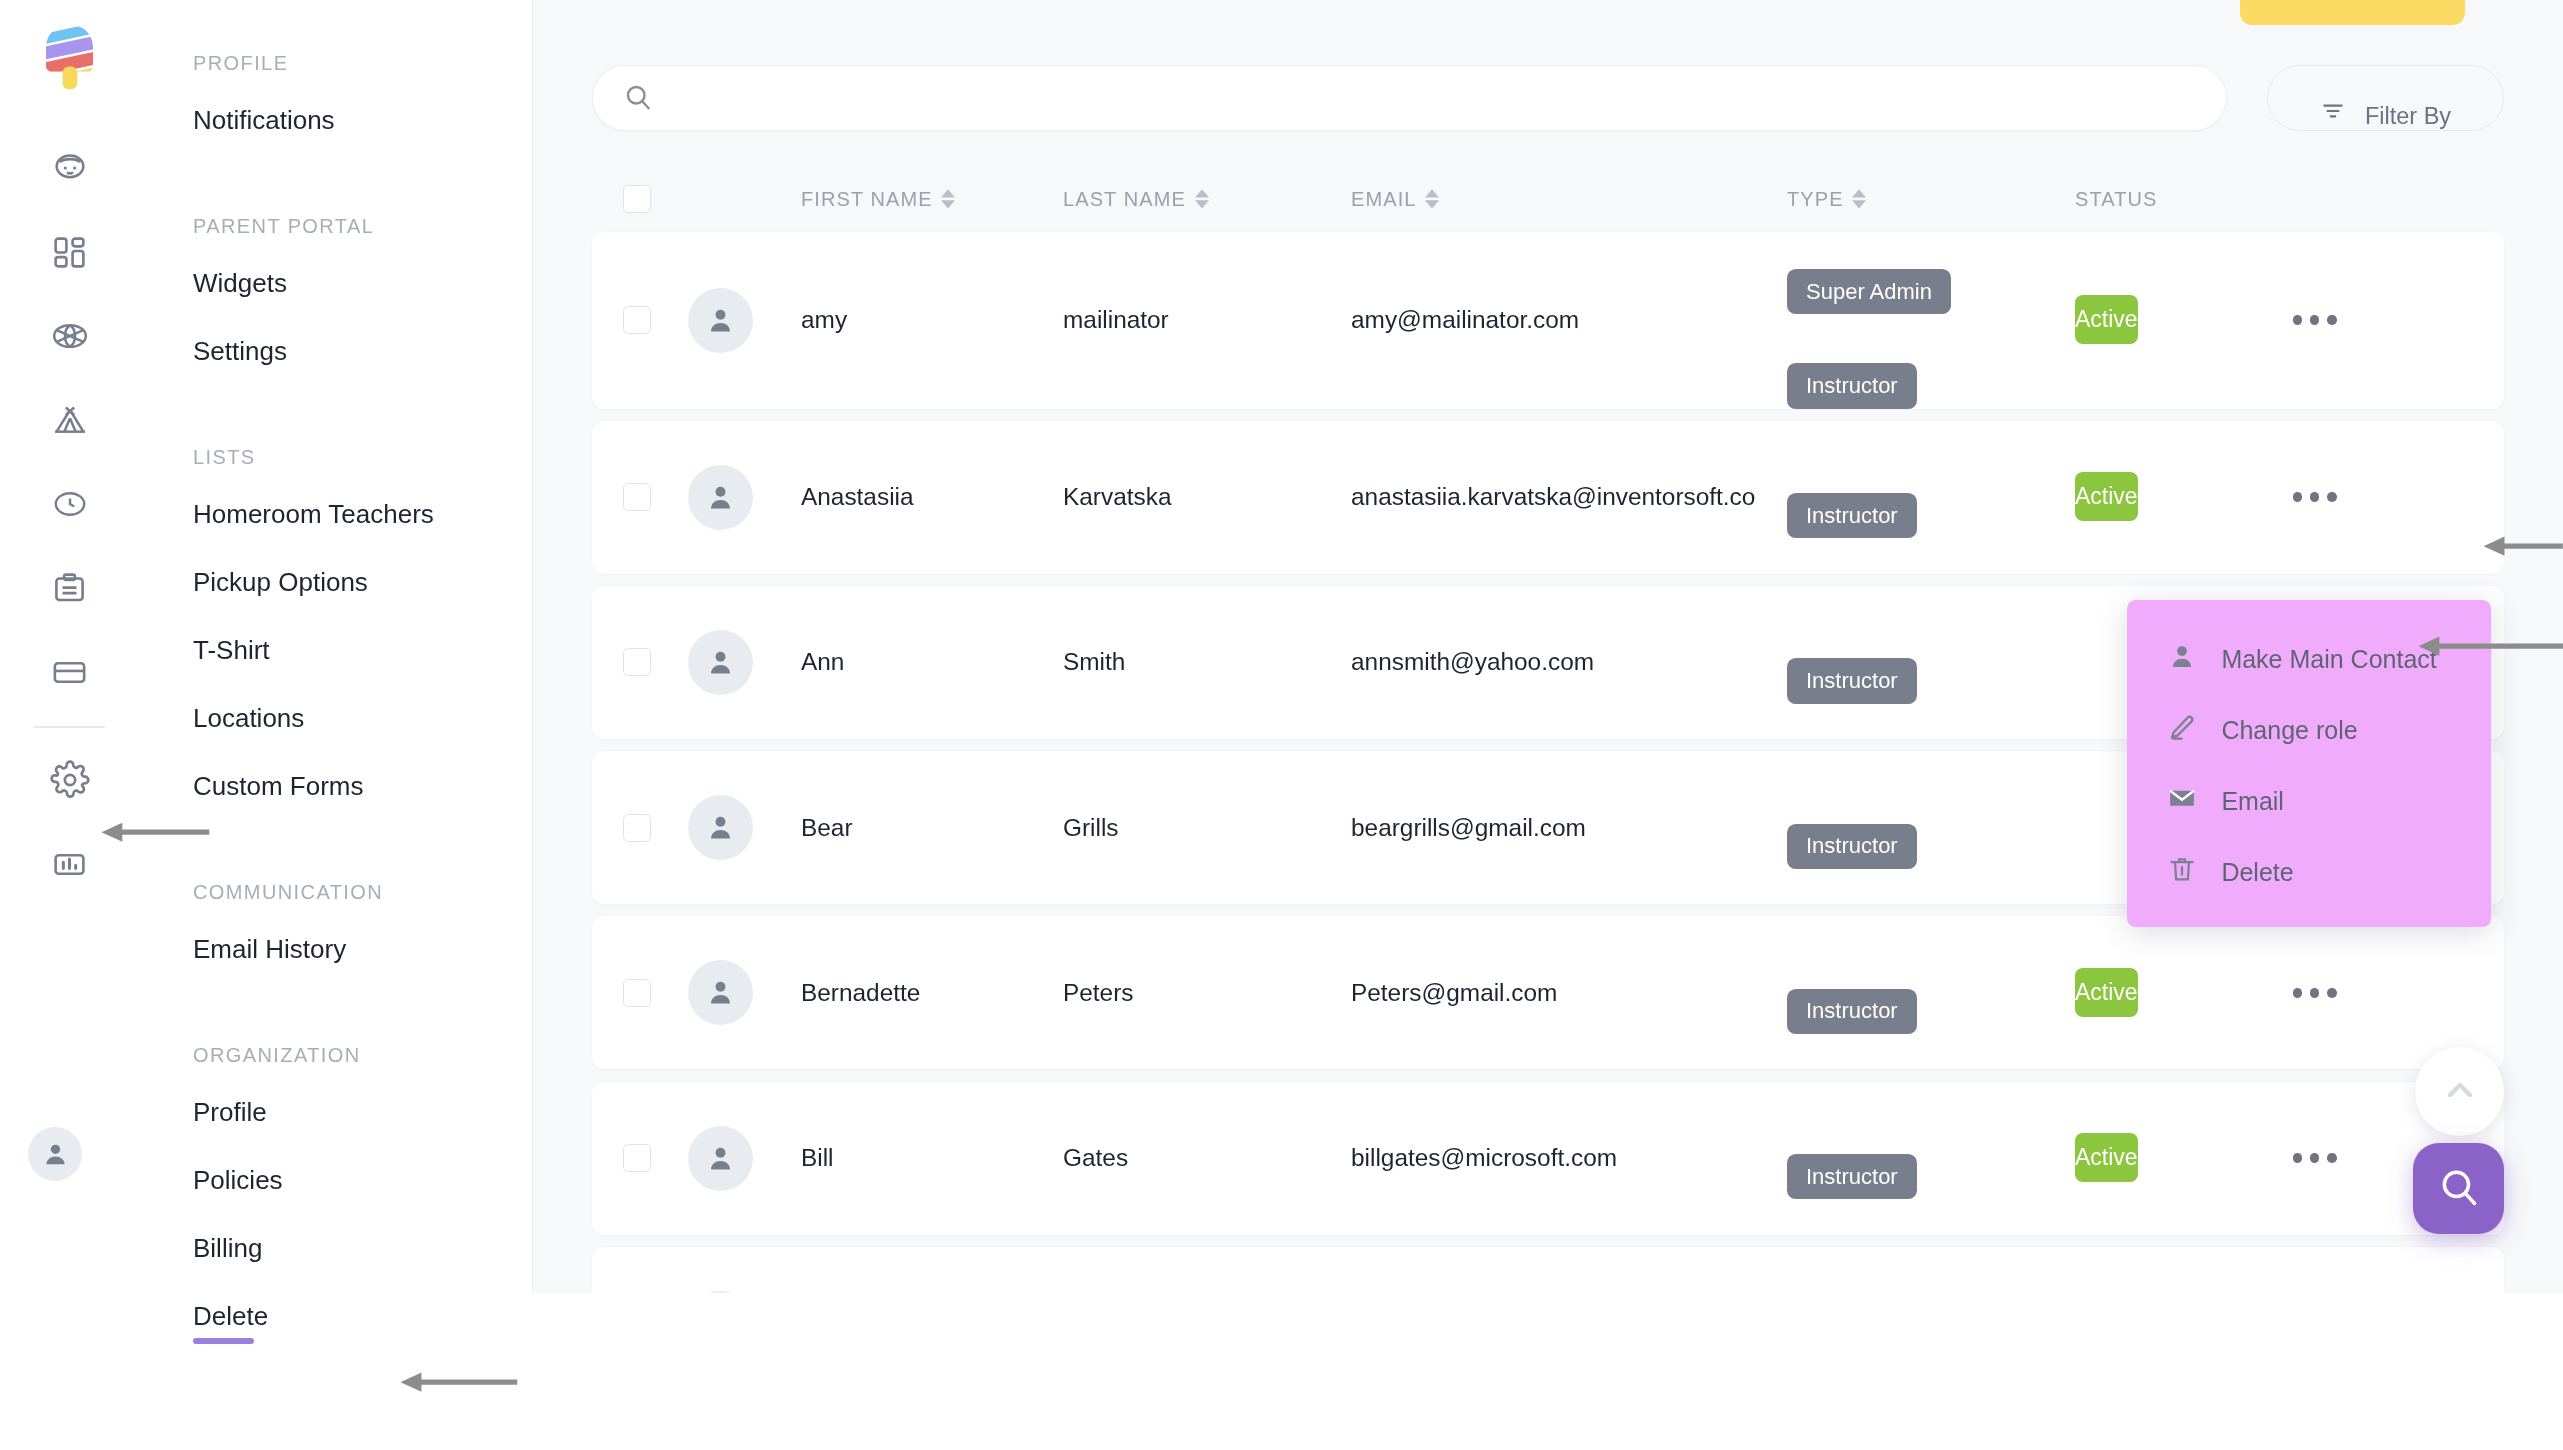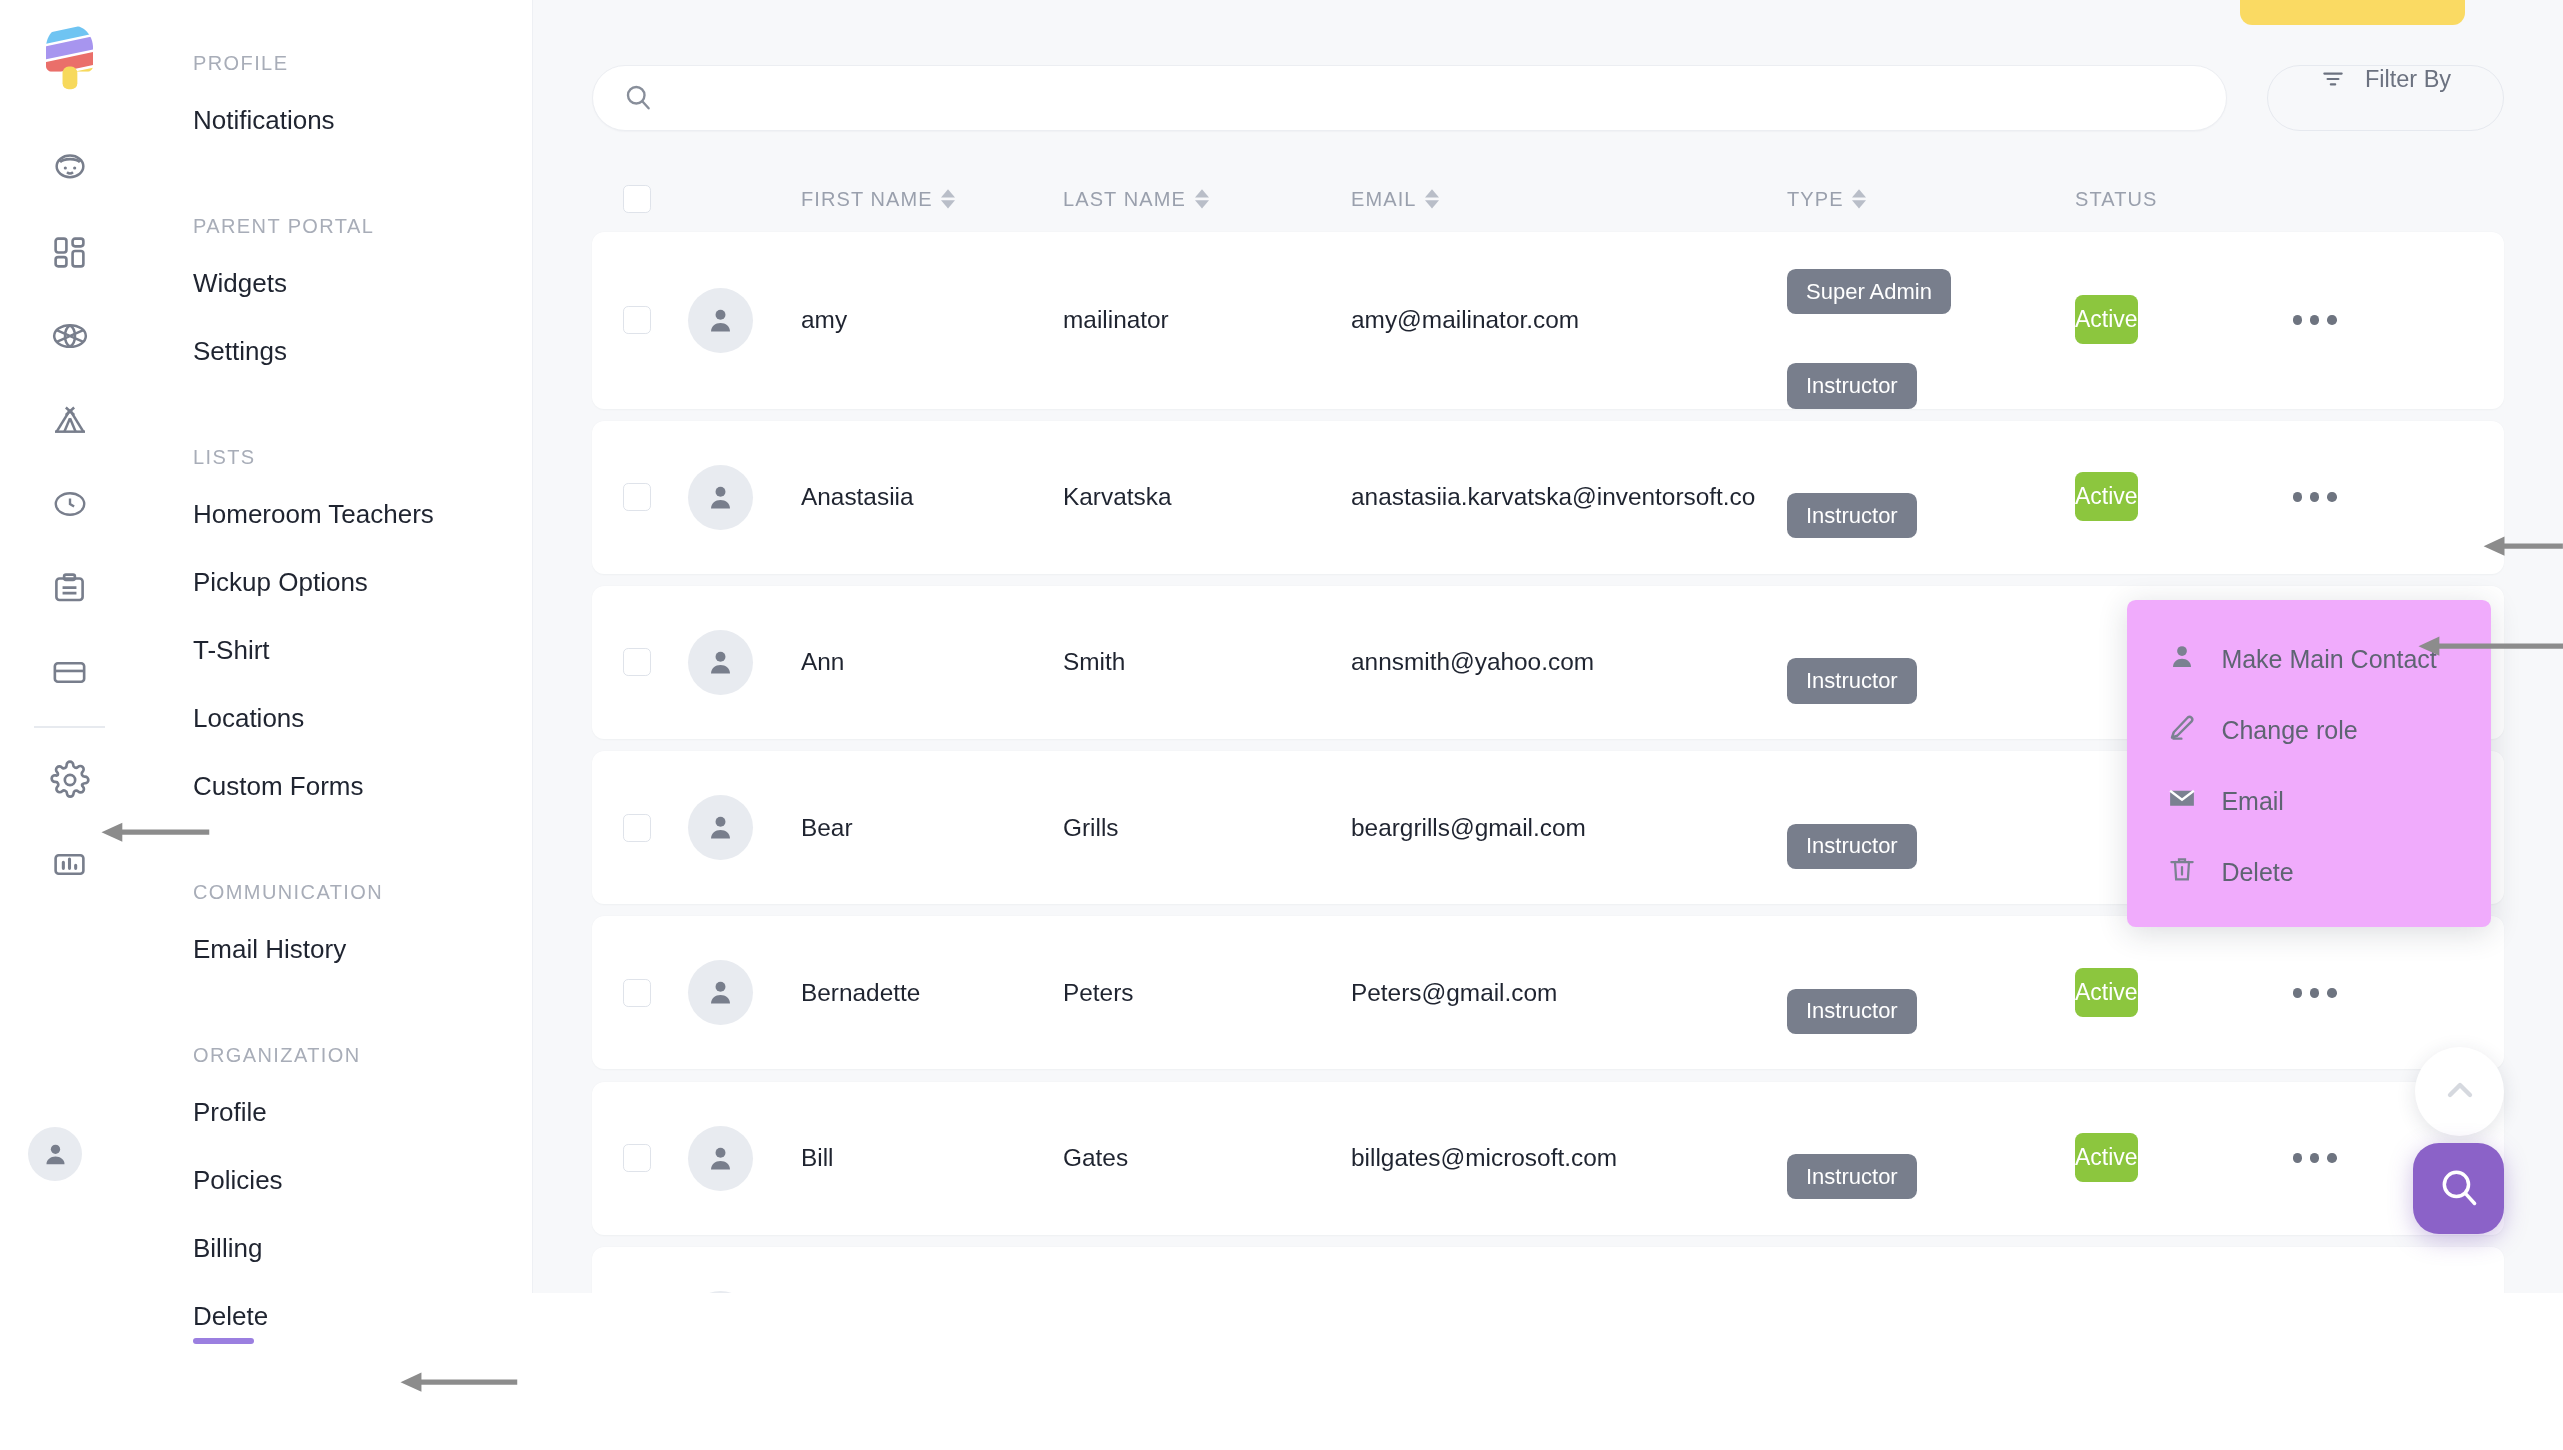--- a/index.html
+++ b/index.html
@@ -86,21 +86,21 @@
   .searchbar input {
     border: none; outline: none; background: transparent;
     font-size: 23.5px; color: #2b303b; margin-left: 17.4px;
     font-family: "Liberation Sans", sans-serif; width: 100%;
   }
   .searchbar input::placeholder { color: #b4b9c4; }
   .filter-btn {
     width: 237px; height: 66px; flex: 0 0 237px;
     background: #f7f8fa; border: 1.7px solid #e6e9ef;
     border-radius: 33px;
-    display: flex; align-items: flex-start; justify-content: center; gap: 19px;
+    display: flex; align-items: flex-end; justify-content: center; gap: 19px;
     font-size: 23.5px; color: #6c7280; cursor: pointer;
   }
 
   
   .table { padding: 0 59px 0 59px; margin-top: 35px; }
   .thead {
     display: flex; align-items: center; height: 66px;
     padding: 0 0 0 0;
   }
   .th { font-size: 20px; letter-spacing: 1.1px; color: #9aa0ad; display:flex; align-items:center; gap:8.7px; }

